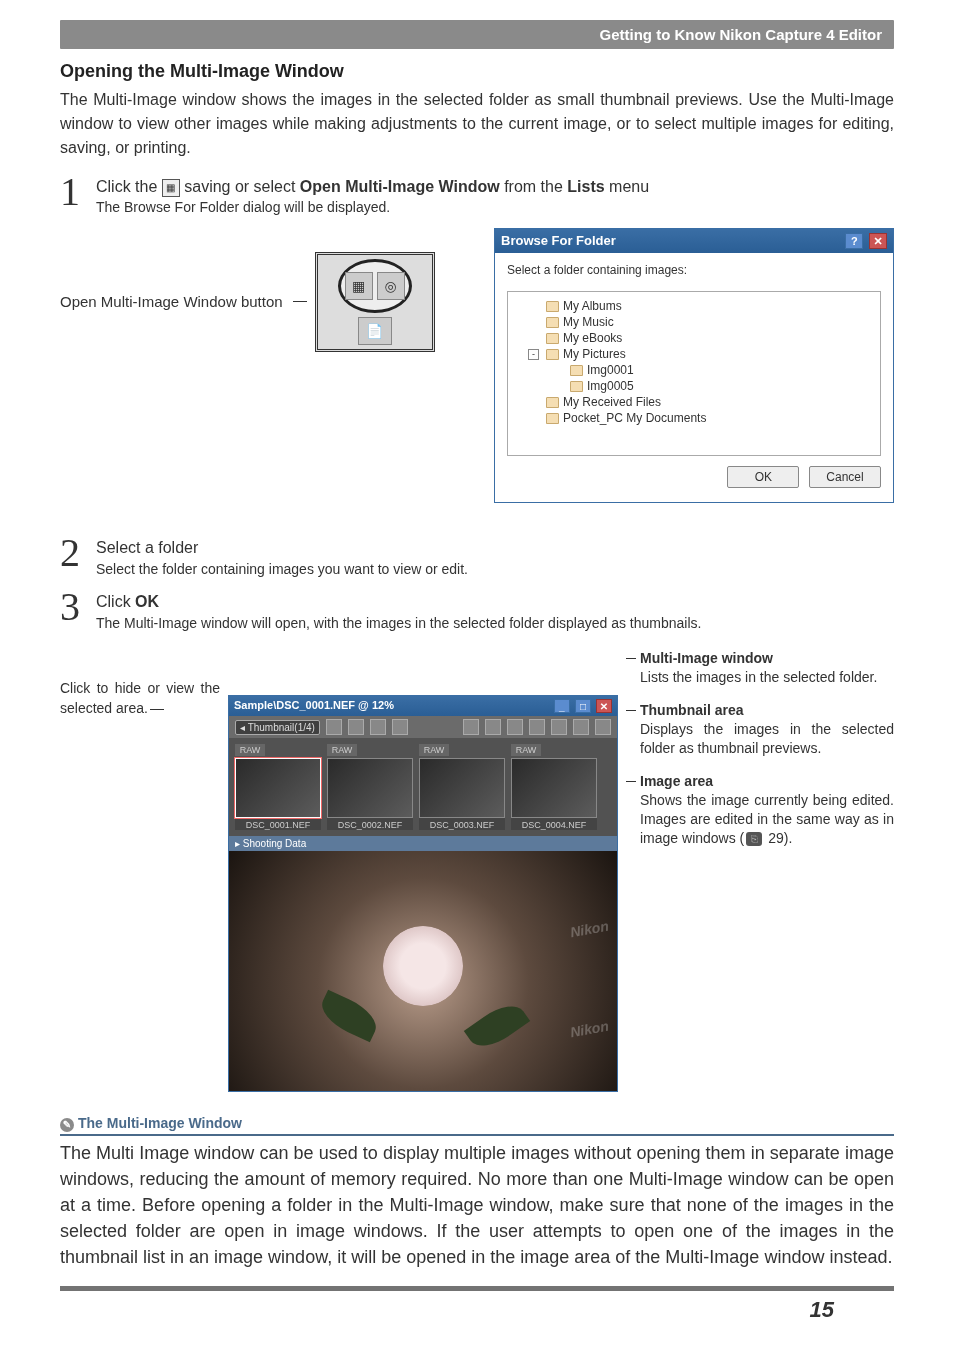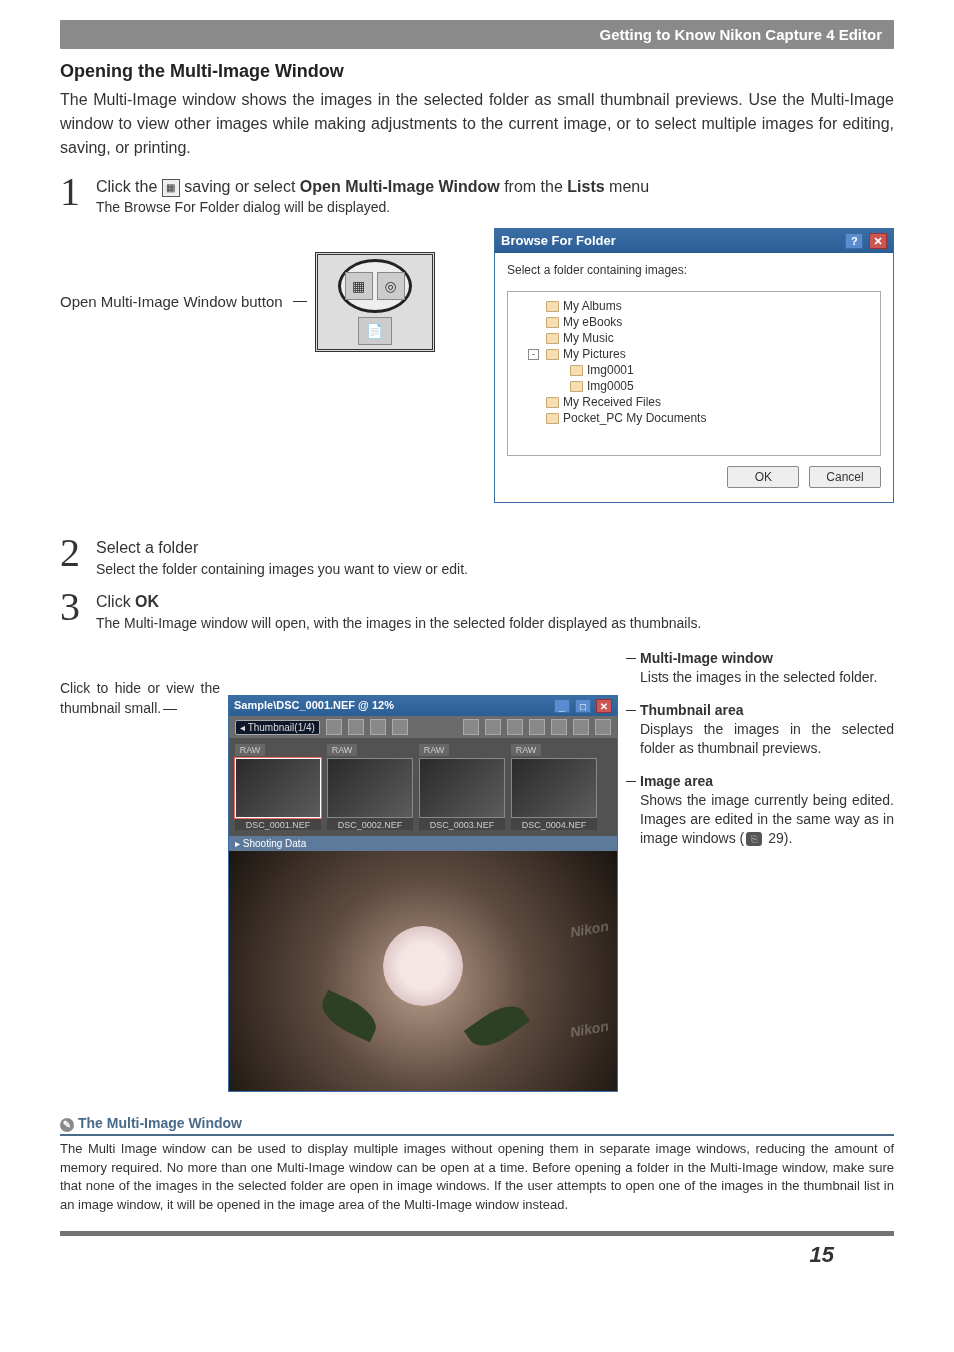--- a/index.html
+++ b/index.html
@@ -236,21 +236,21 @@
     align-items:center; justify-content:center; font-size:9px;
     vertical-align:middle; margin:0 2px;
   }
 
   .tip-heading {
     color:#4a6a8a; font-weight:bold; font-size:14px;
     border-bottom:2px solid #4a6a8a; padding-bottom:2px;
     margin-bottom:4px; display:inline-block; width:100%;
   }
   .tip-body {
-    font-size:13px; line-height:1.45; text-align:justify;
+    font-size:18px; line-height:1.45; text-align:justify;
     margin-bottom:16px;
   }
   .page-num {
     text-align:right; font-style:italic; font-weight:bold;
     font-size:22px; padding-right:60px; border-top:5px solid #737373;
     margin:0 60px; padding-top:6px;
   }
   .pointer-line {
     display:inline-block; width:14px; border-top:1px solid #333; vertical-align:middle; margin-left:2px;
   }
@@ -303,25 +303,25 @@
       </div>
       <div class="bd-body">
         <div class="bd-instruction">Select a folder containing images:</div>
         <div class="bd-tree">
           <div class="bd-tree-item">
               <span class="fold-icon"></span>
               <span>My Albums</span>
             </div>
           <div class="bd-tree-item">
               <span class="fold-icon"></span>
+              <span>My Music</span>
+            </div>
+          <div class="bd-tree-item">
+              <span class="fold-icon"></span>
               <span>My eBooks</span>
-            </div>
-          <div class="bd-tree-item">
-              <span class="fold-icon"></span>
-              <span>My Music</span>
             </div>
           <div class="bd-tree-item">
               <span class="tree-expander">-</span>
               <span class="fold-icon"></span>
               <span>My Pictures</span>
             </div>
           <div class="bd-tree-item indent2">
               <span class="fold-icon"></span>
               <span>Img0001</span>
             </div>
@@ -359,35 +359,35 @@
     <div class="step-body">
       <div class="step-title">
         <span>Click </span><span class="bold">OK</span>
       </div>
       <div class="step-desc">The Multi-Image window will open, with the images in the selected folder displayed as thumbnails.</div>
     </div>
   </div>
 
   <div class="multi-fig">
     <div class="multi-fig-left">
-      <span>Click to hide or view the thumbnail small.</span><span class="pointer-line"></span>
+      <span>Click to hide or view the selected area.</span><span class="pointer-line"></span>
     </div>
 
     <div class="multi-fig-center">
       <div class="mi-window">
         <div class="mi-titlebar">
           <span>Sample\DSC_0001.NEF @ 12%</span>
           <span class="mi-titlebar-buttons">
             <span class="minmax">_</span>
             <span class="minmax">□</span>
             <span>✕</span>
           </span>
         </div>
         <div class="mi-toolbar">
-          <span style="border:1px solid #aaa;padding:1px 4px;background:#0f172a;border-radius:2px;">◂ <span>Thumbnail(1/4)</span></span>
+          <span style="border:1px solid #aaa;padding:1px 4px;background:#404040;border-radius:2px;">◂ <span>Thumbnail(1/4)</span></span>
           <span class="mi-tool-ico"></span>
           <span class="mi-tool-ico"></span>
           <span class="mi-tool-ico"></span>
           <span class="mi-tool-ico"></span>
           <span style="flex:1"></span>
           <span class="mi-tool-ico"></span>
           <span class="mi-tool-ico"></span>
           <span class="mi-tool-ico"></span>
           <span class="mi-tool-ico"></span>
           <span class="mi-tool-ico"></span>

